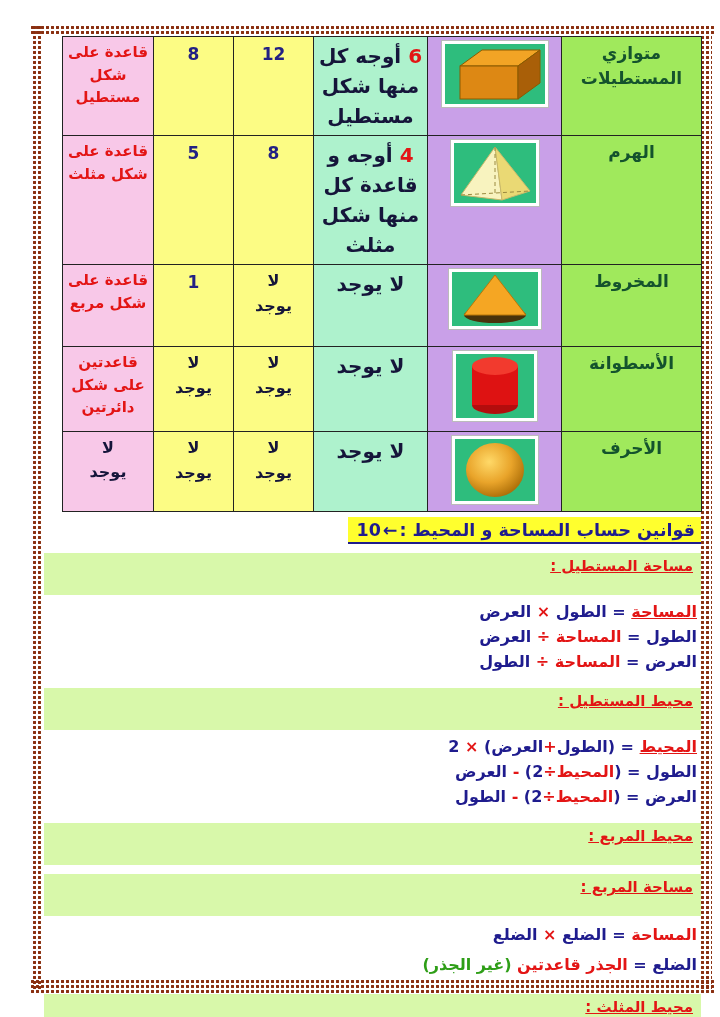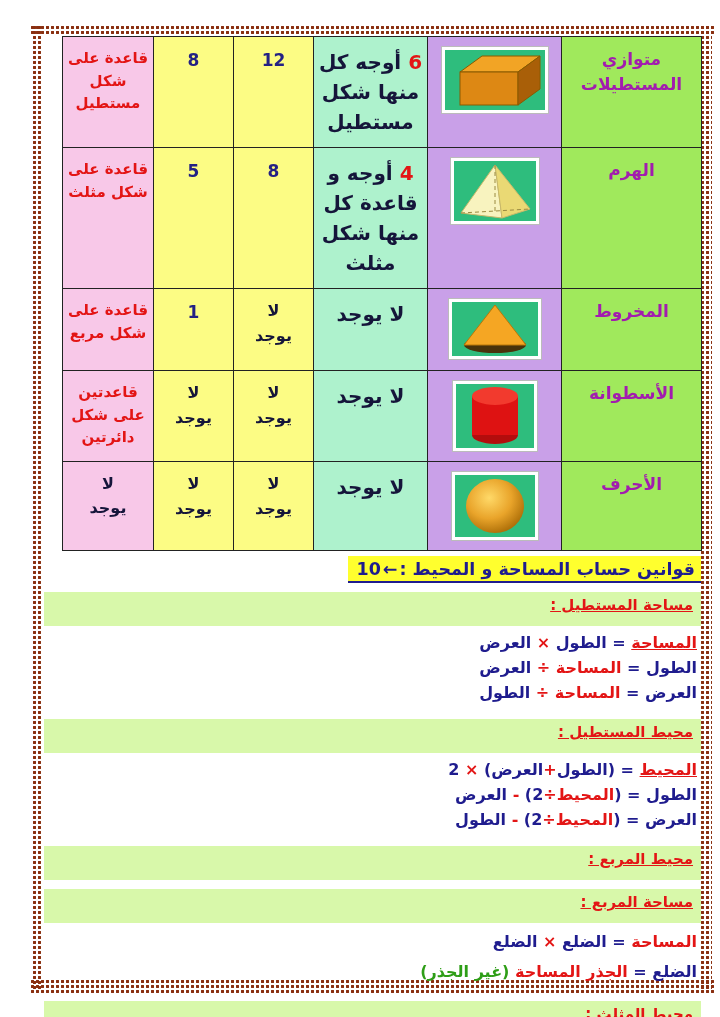--- a/index.html
+++ b/index.html
@@ -21,24 +21,24 @@
   .pb-right {left:700px;top:25px;width:12px;height:966px;}
 
   .content{position:absolute;left:44px;top:36px;width:657px;}
 
   
   table.solids{
     border-collapse:collapse;table-layout:fixed;
     margin-left:18px;width:639px;direction:rtl;
   }
   table.solids td{
-    border:1.6px solid #222;padding:10px 4px;text-align:center;
+    border:1.6px solid #222;padding:4px 4px;text-align:center;
     vertical-align:top;overflow:hidden;
   }
-  td.c-name  {background:var(--col-name);color:#a21caf;font-size:17px;line-height:1.45;}
+  td.c-name  {background:var(--col-name);color:#14532d;font-size:17px;line-height:1.45;}
   td.c-img   {background:var(--col-img);vertical-align:middle;}
   td.c-faces {background:var(--col-faces);color:#15153a;font-size:20px;line-height:1.5;vertical-align:middle;}
   td.c-num   {background:var(--col-num);color:#232184;font-size:17px;line-height:1.55;}
   td.c-base  {background:var(--col-base);color:var(--red);font-size:15px;line-height:1.5;}
   .stacked   {word-spacing:120px;}
   td.c-faces .fprefix{color:var(--red);}
 
   .shape-box{
     display:inline-block;background:var(--img-green);
     border:3px solid #fff;box-shadow:0 0 0 1px #bbb;
@@ -62,21 +62,21 @@
   .heading{text-align:right;margin:5px 0 0 0;}
   .heading .hl{
     display:inline-block;background:var(--highlight);color:var(--navy);
     font-size:17.5px;padding:3px 6px 2px 8px;
     border-bottom:2px solid var(--navy);
   }
   .heading .arrow{letter-spacing:-1px;padding:0 2px;}
 
   
   .bar{
-    background:var(--bar-bg);height:34px;margin-top:9px;
+    background:var(--bar-bg);height:42px;margin-top:9px;
     text-align:right;direction:rtl;padding:0 8px;box-sizing:border-box;
   }
   .bar .bar-label{
     color:var(--red);font-size:15px;line-height:26px;
     text-decoration:underline;
   }
   .fblock{direction:rtl;text-align:right;padding:4px 4px 5px 0;}
   .fline{font-size:16px;line-height:25px;color:var(--navy);}
   .fblock.spaced .fline{line-height:30px;}
   .seg-b{color:var(--navy);}
@@ -187,18 +187,18 @@
       <div class="bar"><span class="bar-label">محيط المستطيل :</span></div>
       <div class="fblock">
         <div class="fline" dir="rtl"><span class="seg-ru">المحيط</span><span class="seg-b"> = (</span><span class="seg-b">الطول</span><span class="seg-r">+</span><span class="seg-b">العرض</span><span class="seg-b">) </span><span class="seg-r">×</span><span class="seg-b"> 2</span></div>
         <div class="fline" dir="rtl"><span class="seg-b">الطول</span><span class="seg-b"> = (</span><span class="seg-r">المحيط</span><span class="seg-r">÷</span><span class="seg-b">2</span><span class="seg-b">) </span><span class="seg-r">-</span><span class="seg-b"> العرض</span></div>
         <div class="fline" dir="rtl"><span class="seg-b">العرض</span><span class="seg-b"> = (</span><span class="seg-r">المحيط</span><span class="seg-r">÷</span><span class="seg-b">2</span><span class="seg-b">) </span><span class="seg-r">-</span><span class="seg-b"> الطول</span></div>
       </div>
       <div class="bar"><span class="bar-label">محيط المربع :</span></div>
       <div class="bar"><span class="bar-label">مساحة المربع :</span></div>
       <div class="fblock spaced">
         <div class="fline" dir="rtl"><span class="seg-r">المساحة</span><span class="seg-b"> = </span><span class="seg-b">الضلع </span><span class="seg-r">×</span><span class="seg-b"> الضلع</span></div>
-        <div class="fline" dir="rtl"><span class="seg-b">الضلع</span><span class="seg-b"> = </span><span class="seg-r">الجذر المساحة </span><span class="seg-g">(غير الجذر)</span></div>
+        <div class="fline" dir="rtl"><span class="seg-b">الضلع</span><span class="seg-b"> = </span><span class="seg-r">الجذر قاعدتين </span><span class="seg-g">(غير الجذر)</span></div>
       </div>
       <div class="bar"><span class="bar-label">محيط المثلث :</span></div>
     </div>
 
 </div>
 
 </body></html>

